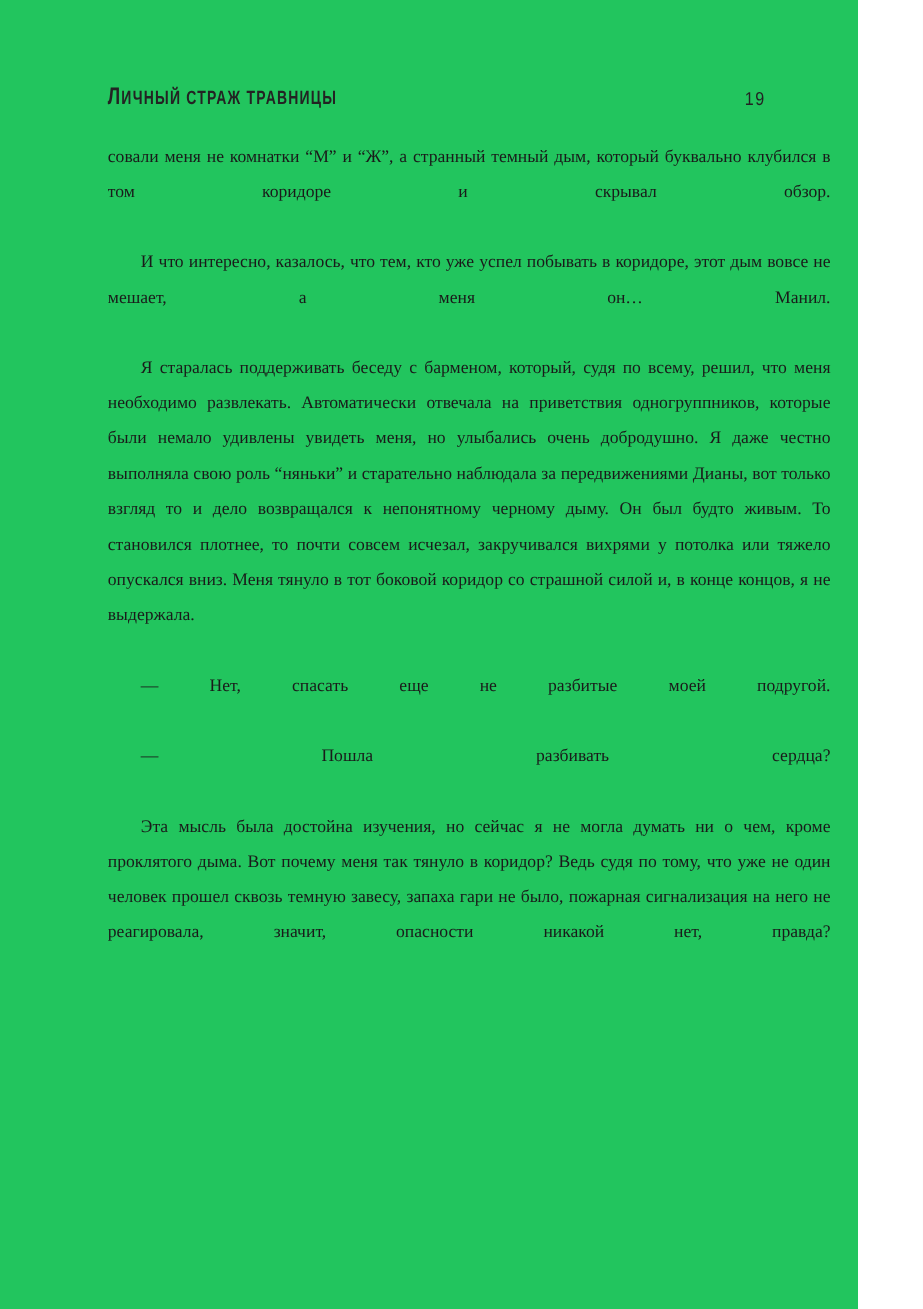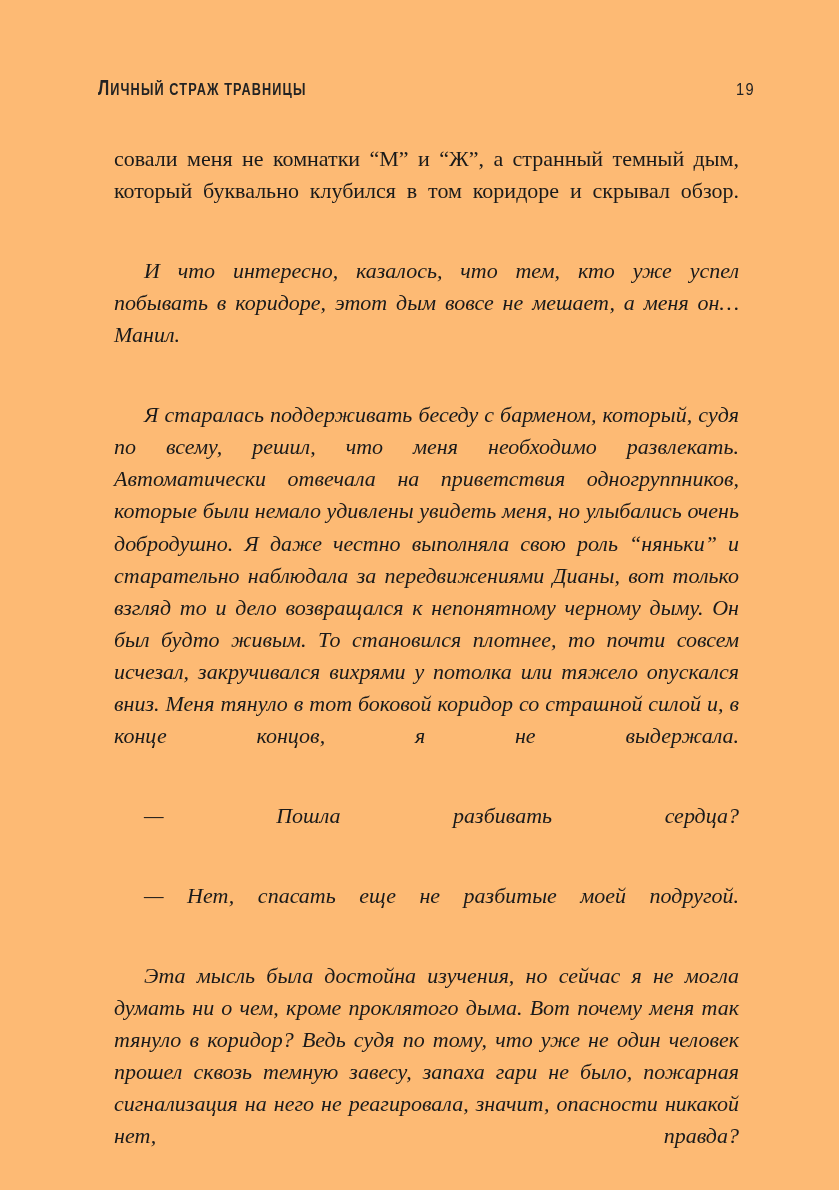--- a/index.html
+++ b/index.html
@@ -3,23 +3,23 @@
 <meta charset="utf-8">
 <title>Page</title>
 <style>
   html, body {
     margin: 0;
     padding: 0;
     background: #ffffff;
   }
   .page {
     position: relative;
-    width: 839px;
+    width: 780px;
     height: 1190px;
-    background: #fdba74;
+    background: #22c55e;
     overflow: hidden;
     font-family: "Liberation Serif", "DejaVu Serif", serif;
     color: #1a1a1a;
   }
 
   
   .running-head {
     position: absolute;
     left: 98px;
     right: 84px;
@@ -54,33 +54,32 @@
   }
 
   
   .textblock {
     position: absolute;
     left: 98px;
     top: 127px;
     width: 657px;
   }
   .textblock p {
-    margin: 16px;
-    font-size: 22px;
+    margin: 0;
+    font-size: 16px;
     line-height: 32.05px;
     text-align: justify;
     text-justify: inter-word;
     hyphens: manual;
     -webkit-hyphens: manual;
     text-indent: 0;
     word-spacing: 0.1px;
   }
   .textblock p.indent {
     text-indent: 30px;
-    font-style: italic;
   }
   
   .textblock p::after {
     content: "";
     display: inline-block;
     width: 100%;
   }
 </style>
 </head>
 <body>
@@ -89,19 +88,19 @@
 
   <div class="running-head">
     <div class="rh-title"><span class="drop">Л</span>ичный страж травницы</div>
     <div class="rh-page">19</div>
   </div>
 
   <div class="textblock">
     <p class="" style="text-align: justify;">совали меня не комнатки “М” и “Ж”, а странный темный дым, который буквально клубился в том коридоре и скрывал обзор.</p>
     <p class="indent" style="text-align: justify;">И что интересно, казалось, что тем, кто уже успел побывать в коридоре, этот дым вовсе не мешает, а меня он… Манил.</p>
     <p class="indent" style="text-align: justify;">Я старалась поддерживать беседу с барменом, который, судя по всему, решил, что меня необходимо развлекать. Автоматически отвечала на приветствия одногруппников, которые были немало удивлены увидеть меня, но улыбались очень добродушно. Я даже честно выполняла свою роль “няньки” и старательно наблюдала за передвижениями Дианы, вот только взгляд то и дело возвращался к непонятному черному дыму. Он был будто живым. То становился плотнее, то почти совсем исчезал, закручивался вихрями у потолка или тяжело опускался вниз. Меня тянуло в тот боковой коридор со страшной силой и, в конце концов, я не выдержала.</p>
+    <p class="indent" style="text-align: justify;">— Нет, спасать еще не разбитые моей подругой.</p>
     <p class="indent" style="text-align: justify;">— Пошла разбивать сердца?</p>
-    <p class="indent" style="text-align: justify;">— Нет, спасать еще не разбитые моей подругой.</p>
     <p class="indent" style="text-align: justify;">Эта мысль была достойна изучения, но сейчас я не могла думать ни о чем, кроме проклятого дыма. Вот почему меня так тянуло в коридор? Ведь судя по тому, что уже не один человек прошел сквозь темную завесу, запаха гари не было, пожарная сигнализация на него не реагировала, значит, опасности  никакой нет, правда?</p>
 
   </div>
 
 </div>
 
 </body></html>

